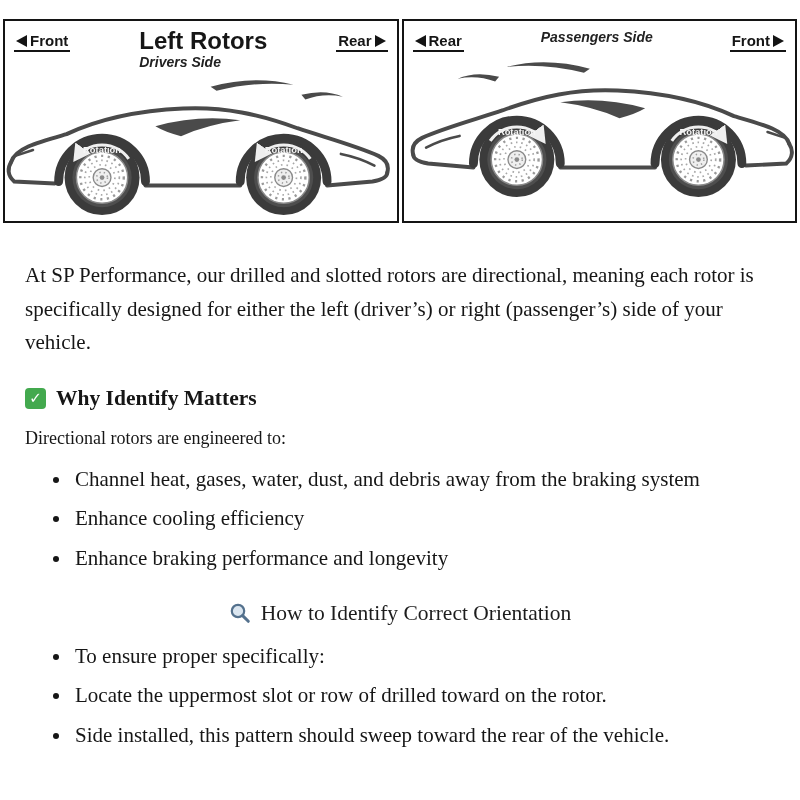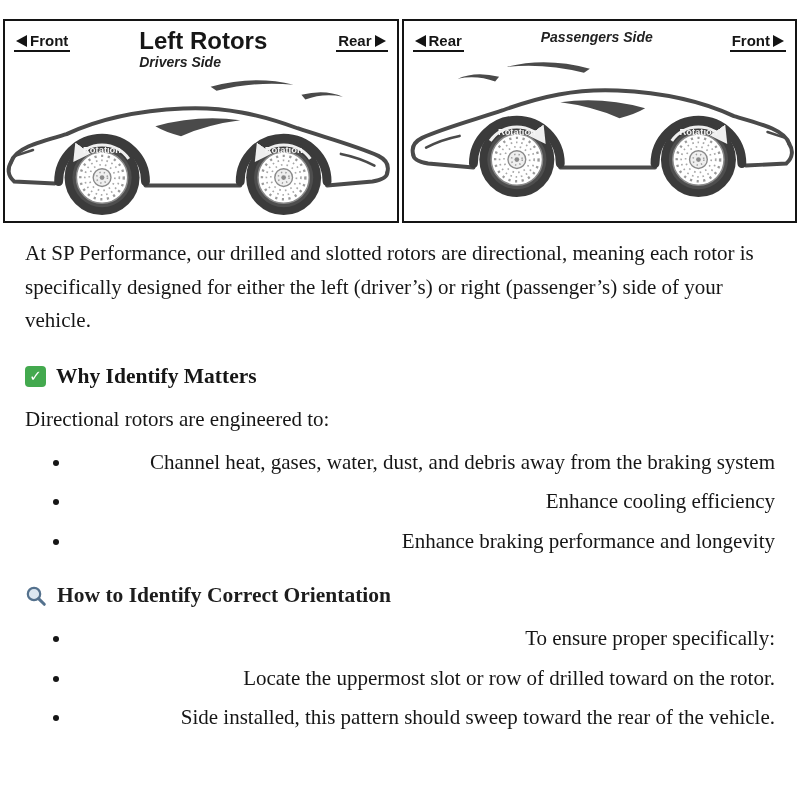--- a/index.html
+++ b/index.html
@@ -20,30 +20,30 @@
   .car-svg{display:block;width:100%;height:150px;margin-top:1px;}
   .rotArc{fill:none;stroke:#efefef;stroke-width:3.2;}
   .rotText{fill:#f5f5f5;font-family:"Liberation Sans",sans-serif;font-weight:700;font-size:9.5px;text-anchor:middle;}
   .bodyStroke{fill:none;stroke:#4a4a4a;stroke-width:4;stroke-linecap:round;}
   .thinStroke{fill:none;stroke:#4a4a4a;stroke-width:2.6;stroke-linecap:round;}
   .archStroke{fill:none;stroke:#3b3b3b;stroke-width:9;stroke-linecap:round;}
   .darkFill{fill:#4a4a4a;}
 
   
   .article{padding:12px 25px 28px 25px;}
-  .intro{font-size:21px;line-height:1.6;margin:2px 0 22px 0;}
+  .intro{font-size:21px;line-height:1.6;margin:24px 0 22px 0;}
   .sec-heading{display:flex;align-items:center;gap:10px;font-size:21.5px;font-weight:700;margin:26px 0 14px 0;}
-  .sec-heading.regular{font-weight:700;color:#1d1d1d;}
+  .sec-heading.regular{font-weight:400;color:#1d1d1d;justify-content:center;}
   .check-icon{display:inline-flex;width:21px;height:21px;background:#43a94e;border-radius:4px;
               color:#fff;align-items:center;justify-content:center;font-size:15px;font-weight:bold;
               font-family:"DejaVu Sans",sans-serif;flex:0 0 auto;}
   .mag-icon{display:inline-block;flex:0 0 auto;}
-  .lead{font-size:21px;line-height:1.55;margin:0 0 8px 0;}
+  .lead{font-size:18px;line-height:1.55;margin:0 0 8px 0;}
   ul.bullets{margin:10px 0 26px 0;padding-left:47px;font-size:21px;line-height:1.55;}
-  ul.bullets li{margin:7px 0;padding-left:3px;text-align:right;}
+  ul.bullets li{margin:7px 0;padding-left:3px;}
 </style>
 </head>
 <body>
 
 <div class="diagram">
 
   <div class="panel">
     <div class="panel-header">
       <div class="dir">
         <span class="tri tri-left"></span>

